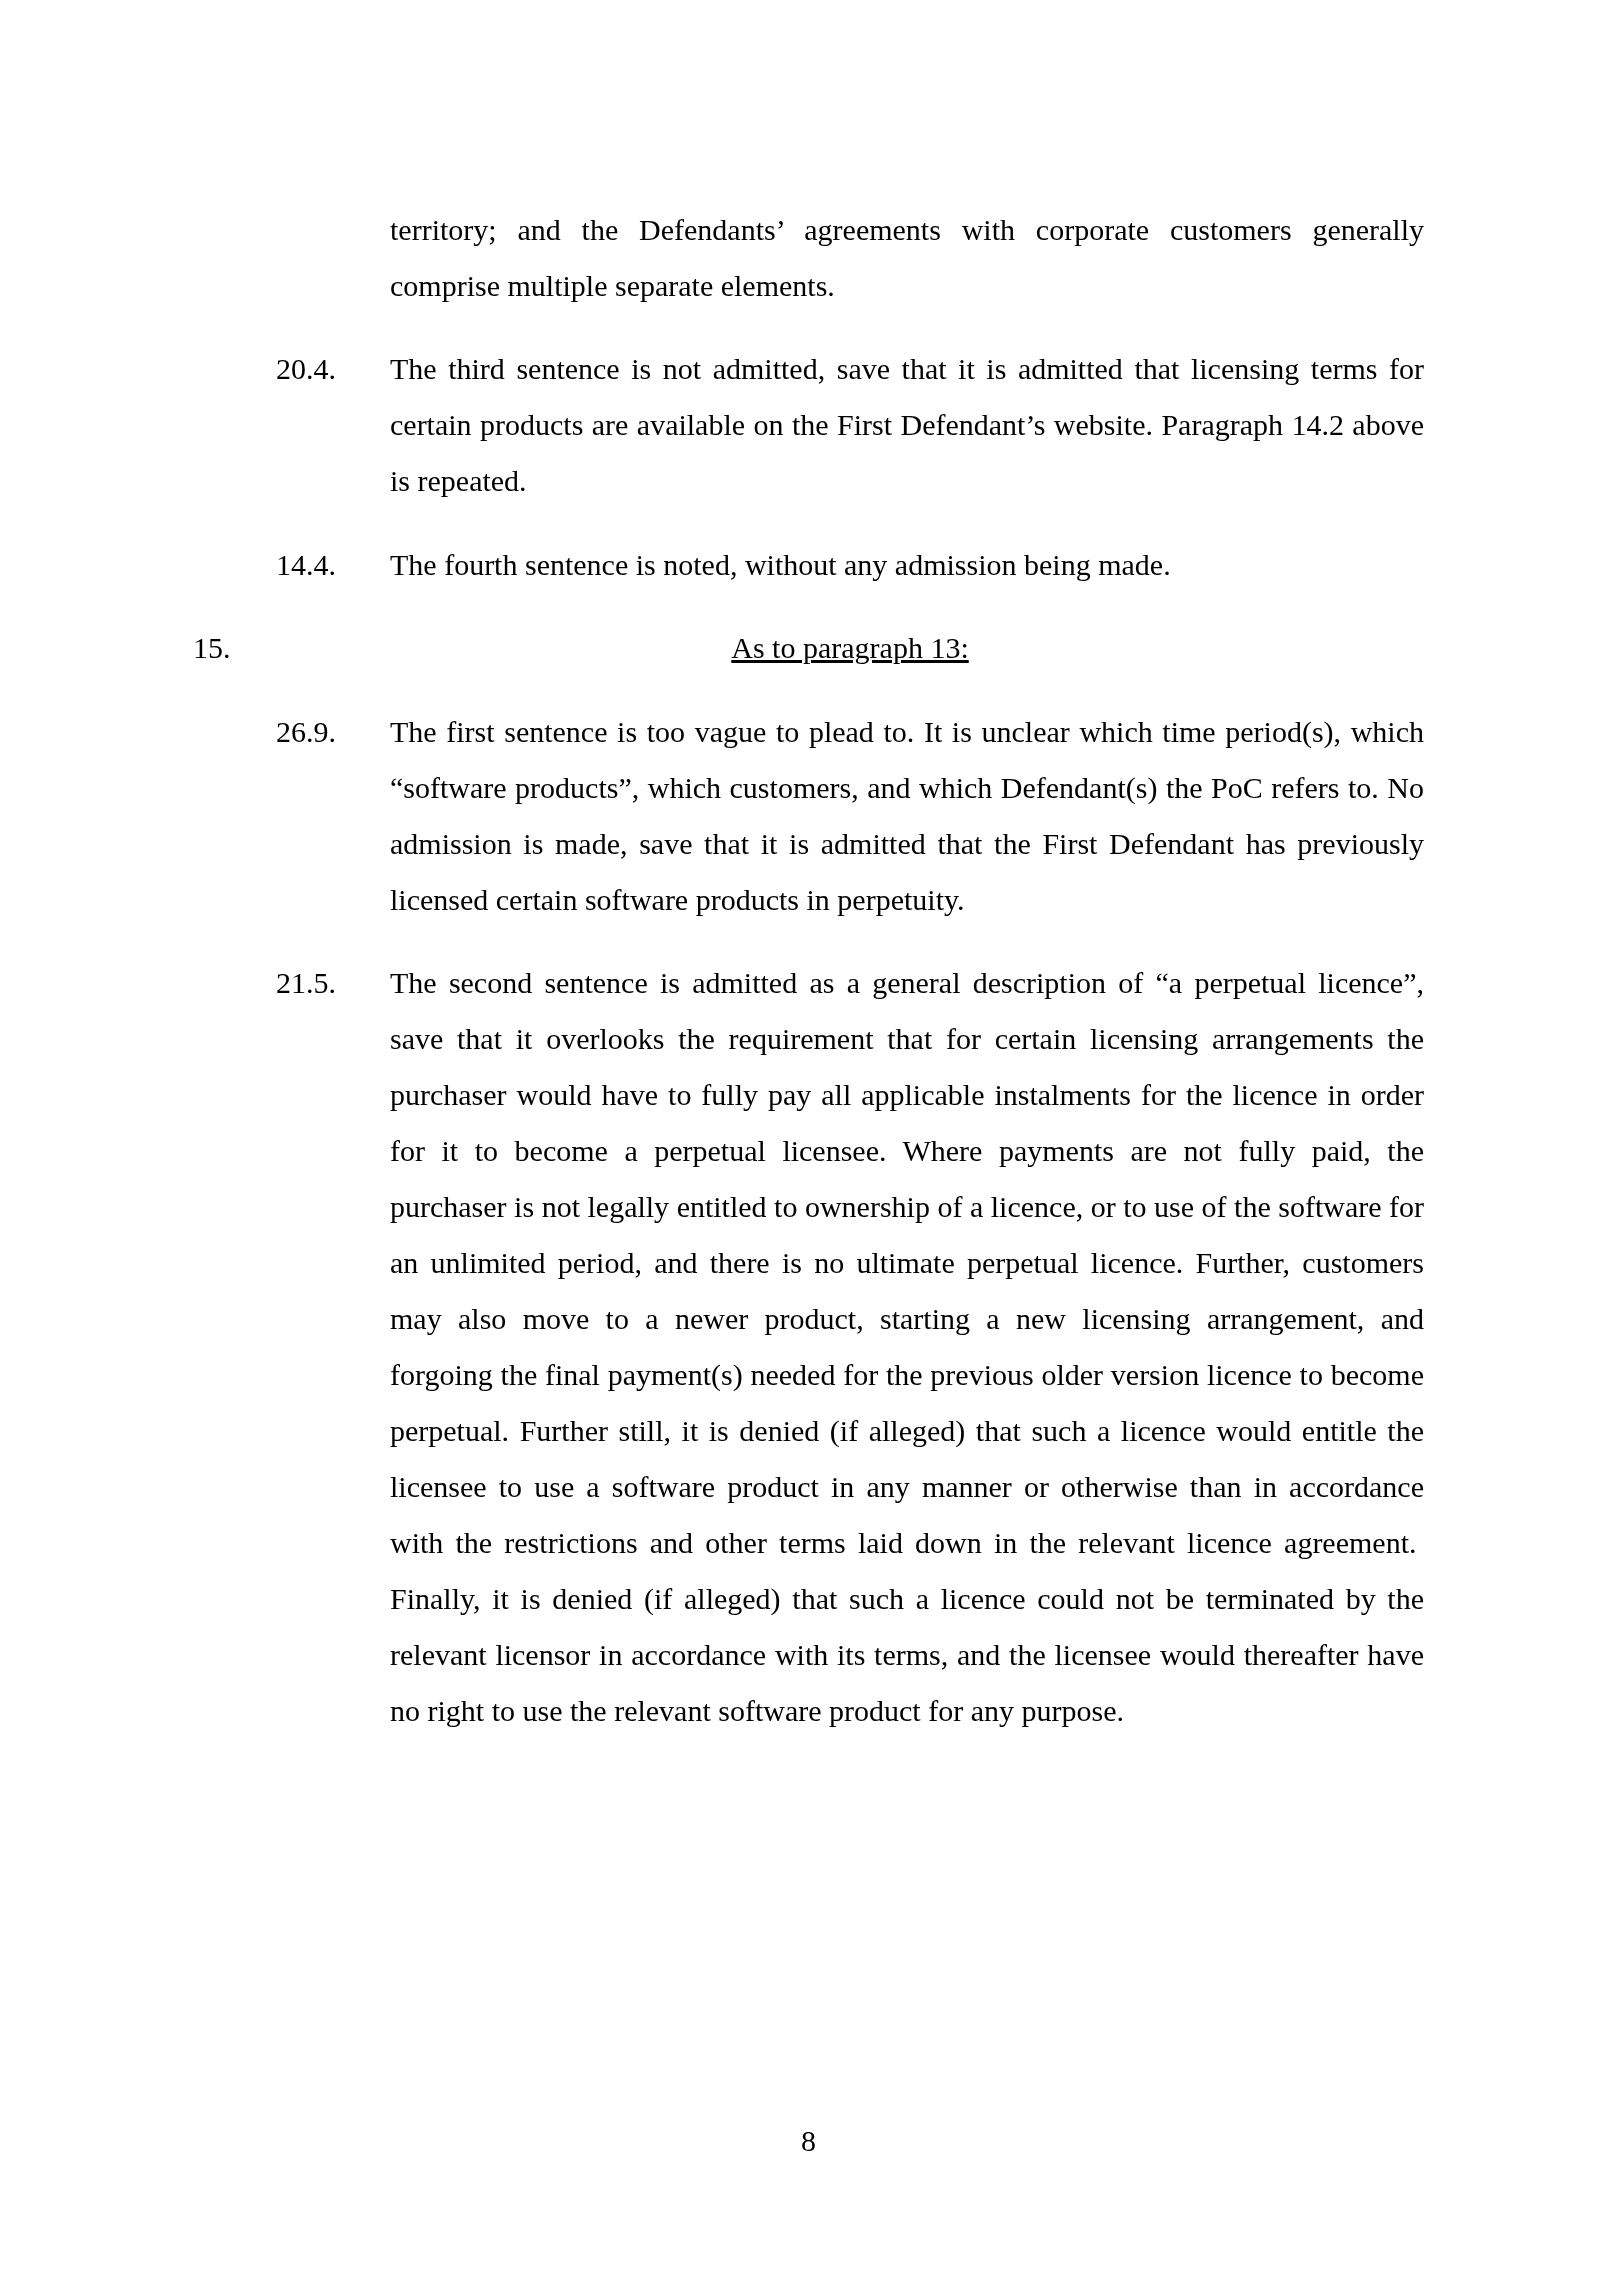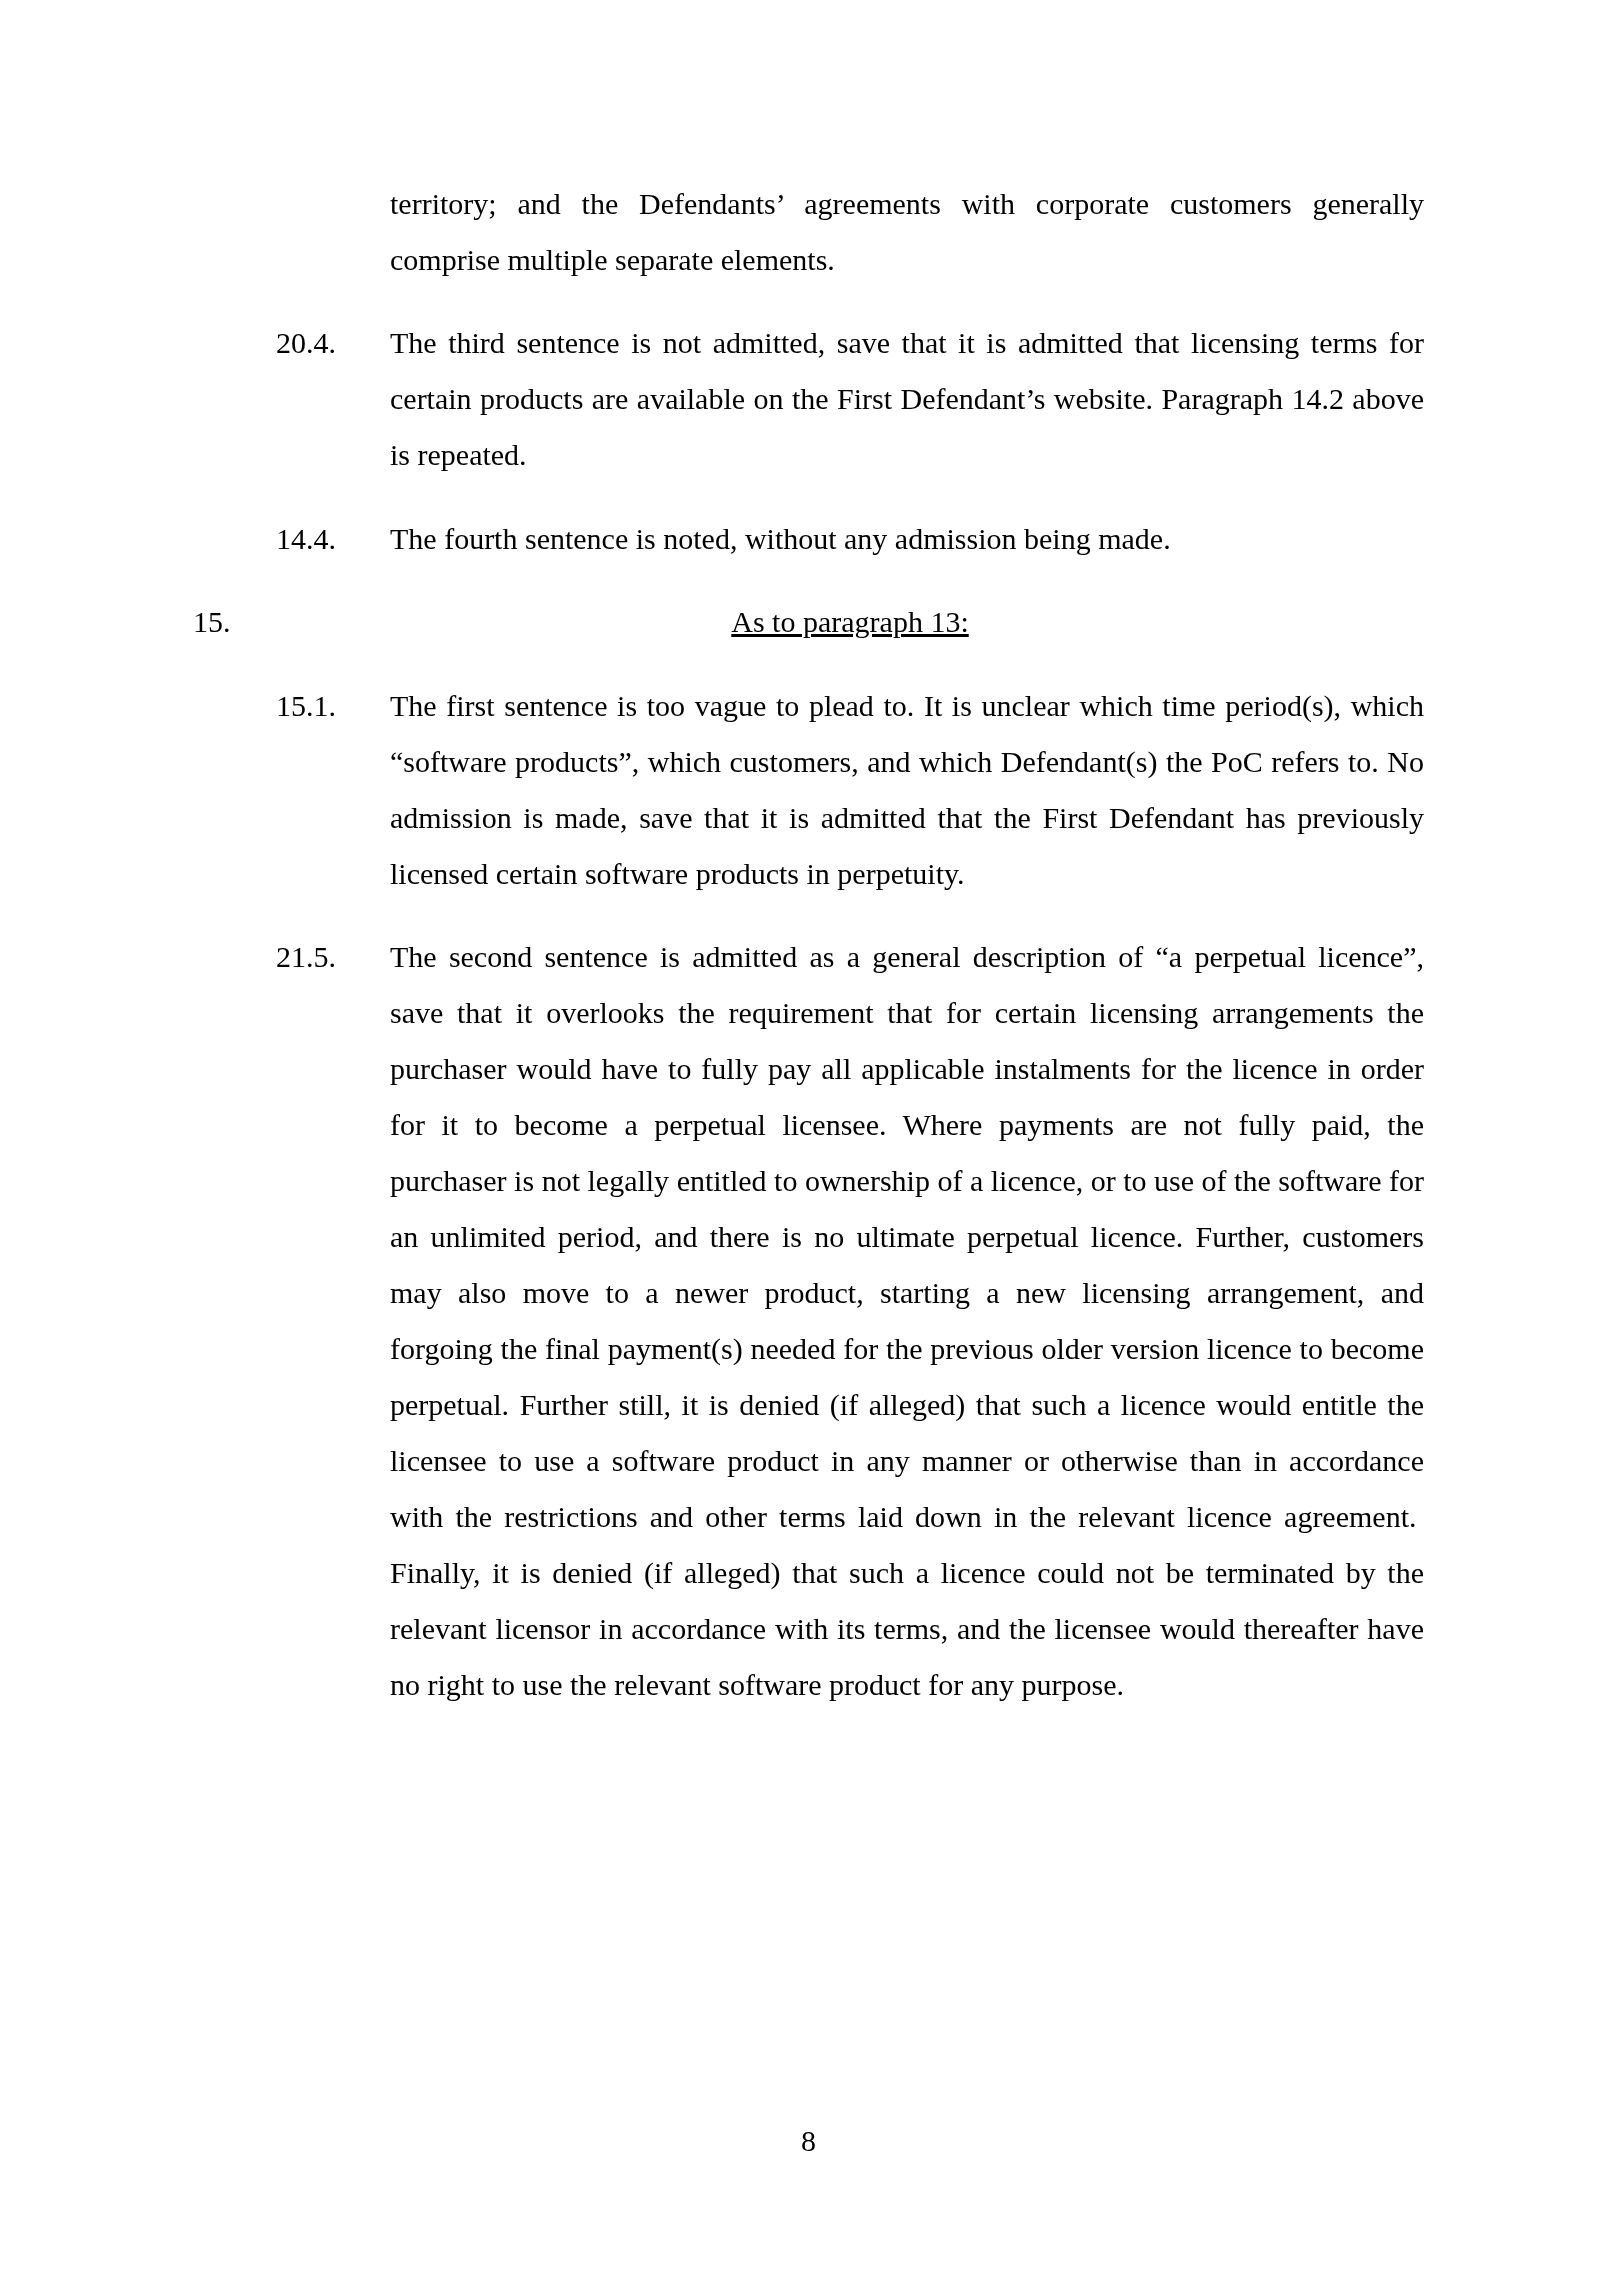--- a/index.html
+++ b/index.html
@@ -14,21 +14,21 @@
     font-family: "Liberation Serif", "DejaVu Serif", serif;
     font-size: 30px;
     color: #000000;
     -webkit-font-smoothing: antialiased;
   }
 
   
   .content {
     position: absolute;
     left: 193px;
-    top: 176px;
+    top: 202px;
     width: 1231px;
   }
 
   .para {
     display: flex;
     line-height: 56px;
     margin-bottom: 27.4px;
     hyphens: none;
     -webkit-hyphens: none;
   }
@@ -73,21 +73,21 @@
       </div>
       <div class="para level2">
         <div class="num">14.4.</div>
         <div class="txt"><span class="">The fourth sentence is noted, without any admission being made.</span></div>
       </div>
       <div class="para level1">
         <div class="num">15.</div>
         <div class="txt"><span class="">As to paragraph 13:</span></div>
       </div>
       <div class="para level2">
-        <div class="num">15.1.</div>
+        <div class="num">26.9.</div>
         <div class="txt"><span class="">The first sentence is too vague to plead to. It is unclear which time period(s), which “</span><span class="it">software products</span><span class="">”, which customers, and which Defendant(s) the PoC refers to. No admission is made, save that it is admitted that the First Defendant has previously licensed certain software products in perpetuity.</span></div>
       </div>
       <div class="para level2">
         <div class="num">21.5.</div>
         <div class="txt"><span class="">The second sentence is admitted as a general description of “</span><span class="it">a perpetual licence</span><span class="">”, save that it overlooks the requirement that for certain licensing arrangements the purchaser would have to fully pay all applicable instalments for the licence in order for it to become a perpetual licensee. Where payments are not fully paid, the purchaser is not legally entitled to ownership of a licence, or to use of the software for an unlimited period, and there is no ultimate perpetual licence. Further, customers may also move to a newer product, starting a new licensing arrangement, and forgoing the final payment(s) needed for the previous older version licence to become perpetual. Further still, it is denied (if alleged) that such a licence would entitle the licensee to use a software product in any manner or otherwise than in accordance with the restrictions and other terms laid down in the relevant licence agreement.&nbsp; Finally, it is denied (if alleged) that such a licence could not be terminated by the relevant licensor in accordance with its terms, and the licensee would thereafter have no right to use the relevant software product for any purpose.</span></div>
       </div>
     </main>
   <div class="page-number">8</div>
 </div>
 

